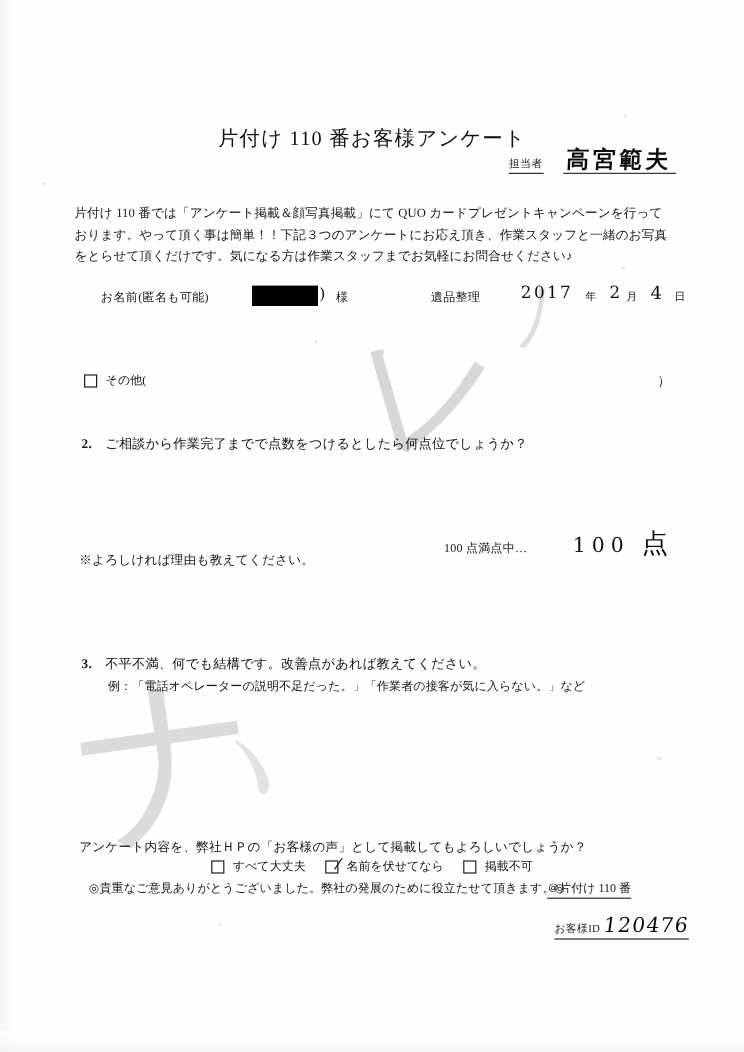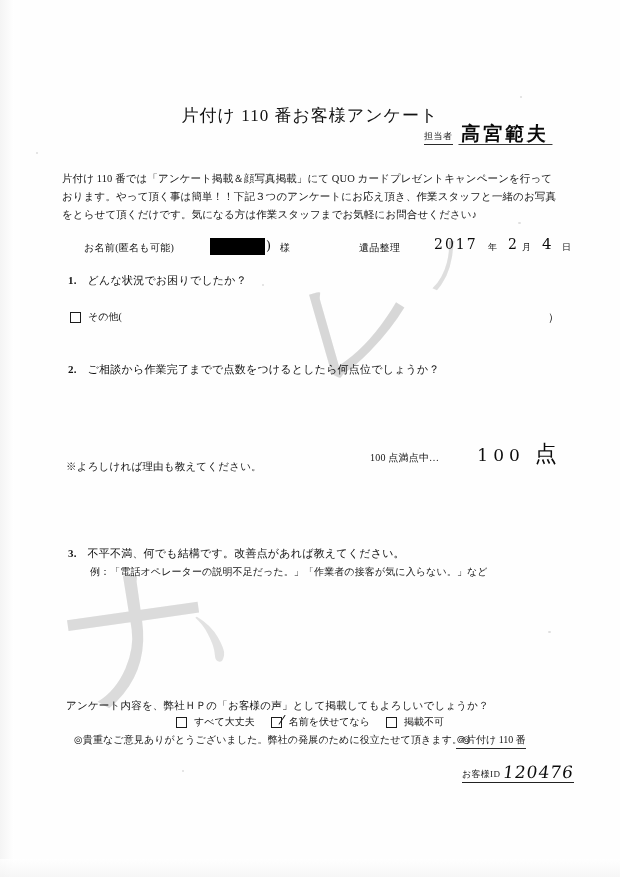--- a/index.html
+++ b/index.html
@@ -41,21 +41,21 @@
     font-size: 17px;
     letter-spacing: 1px;
     color: #121212;
   }
 
   .staff-row {
     position: absolute;
     left: 424px; top: 124px;
     display: flex;
     align-items: flex-end;
-    gap: 6px;
+    gap: 17px;
   }
   .staff-label {
     font-size: 9px;
     color: #1a1a1a;
     border-bottom: 1px solid #2b2b2b;
     padding-bottom: 1px;
     letter-spacing: .5px;
   }
   .hand {
     font-family: "DejaVu Serif", serif;
@@ -327,24 +327,20 @@
     <span class="lbl-sama">様</span>
     <span class="lbl-date">遺品整理</span>
     <span class="date-y hand">2017</span>
     <span class="u-year">年</span>
     <span class="date-m hand">2</span>
     <span class="u-mon">月</span>
     <span class="date-d hand">4</span>
     <span class="u-day">日</span>
   </div>
 
-  <div class="q q1">
-    <span class="q-num">1.</span>
-    <span>どんな状況でお困りでしたか？</span>
-  </div>
   <div class="q1-opts2">
     <span class="cb"></span>
     <span class="opt-lbl">その他(</span>
   </div>
   <div class="paren-close">）</div>
 
   <div class="q q2">
     <span class="q-num">2.</span>
     <span>ご相談から作業完了までで点数をつけるとしたら何点位でしょうか？</span>
   </div>

